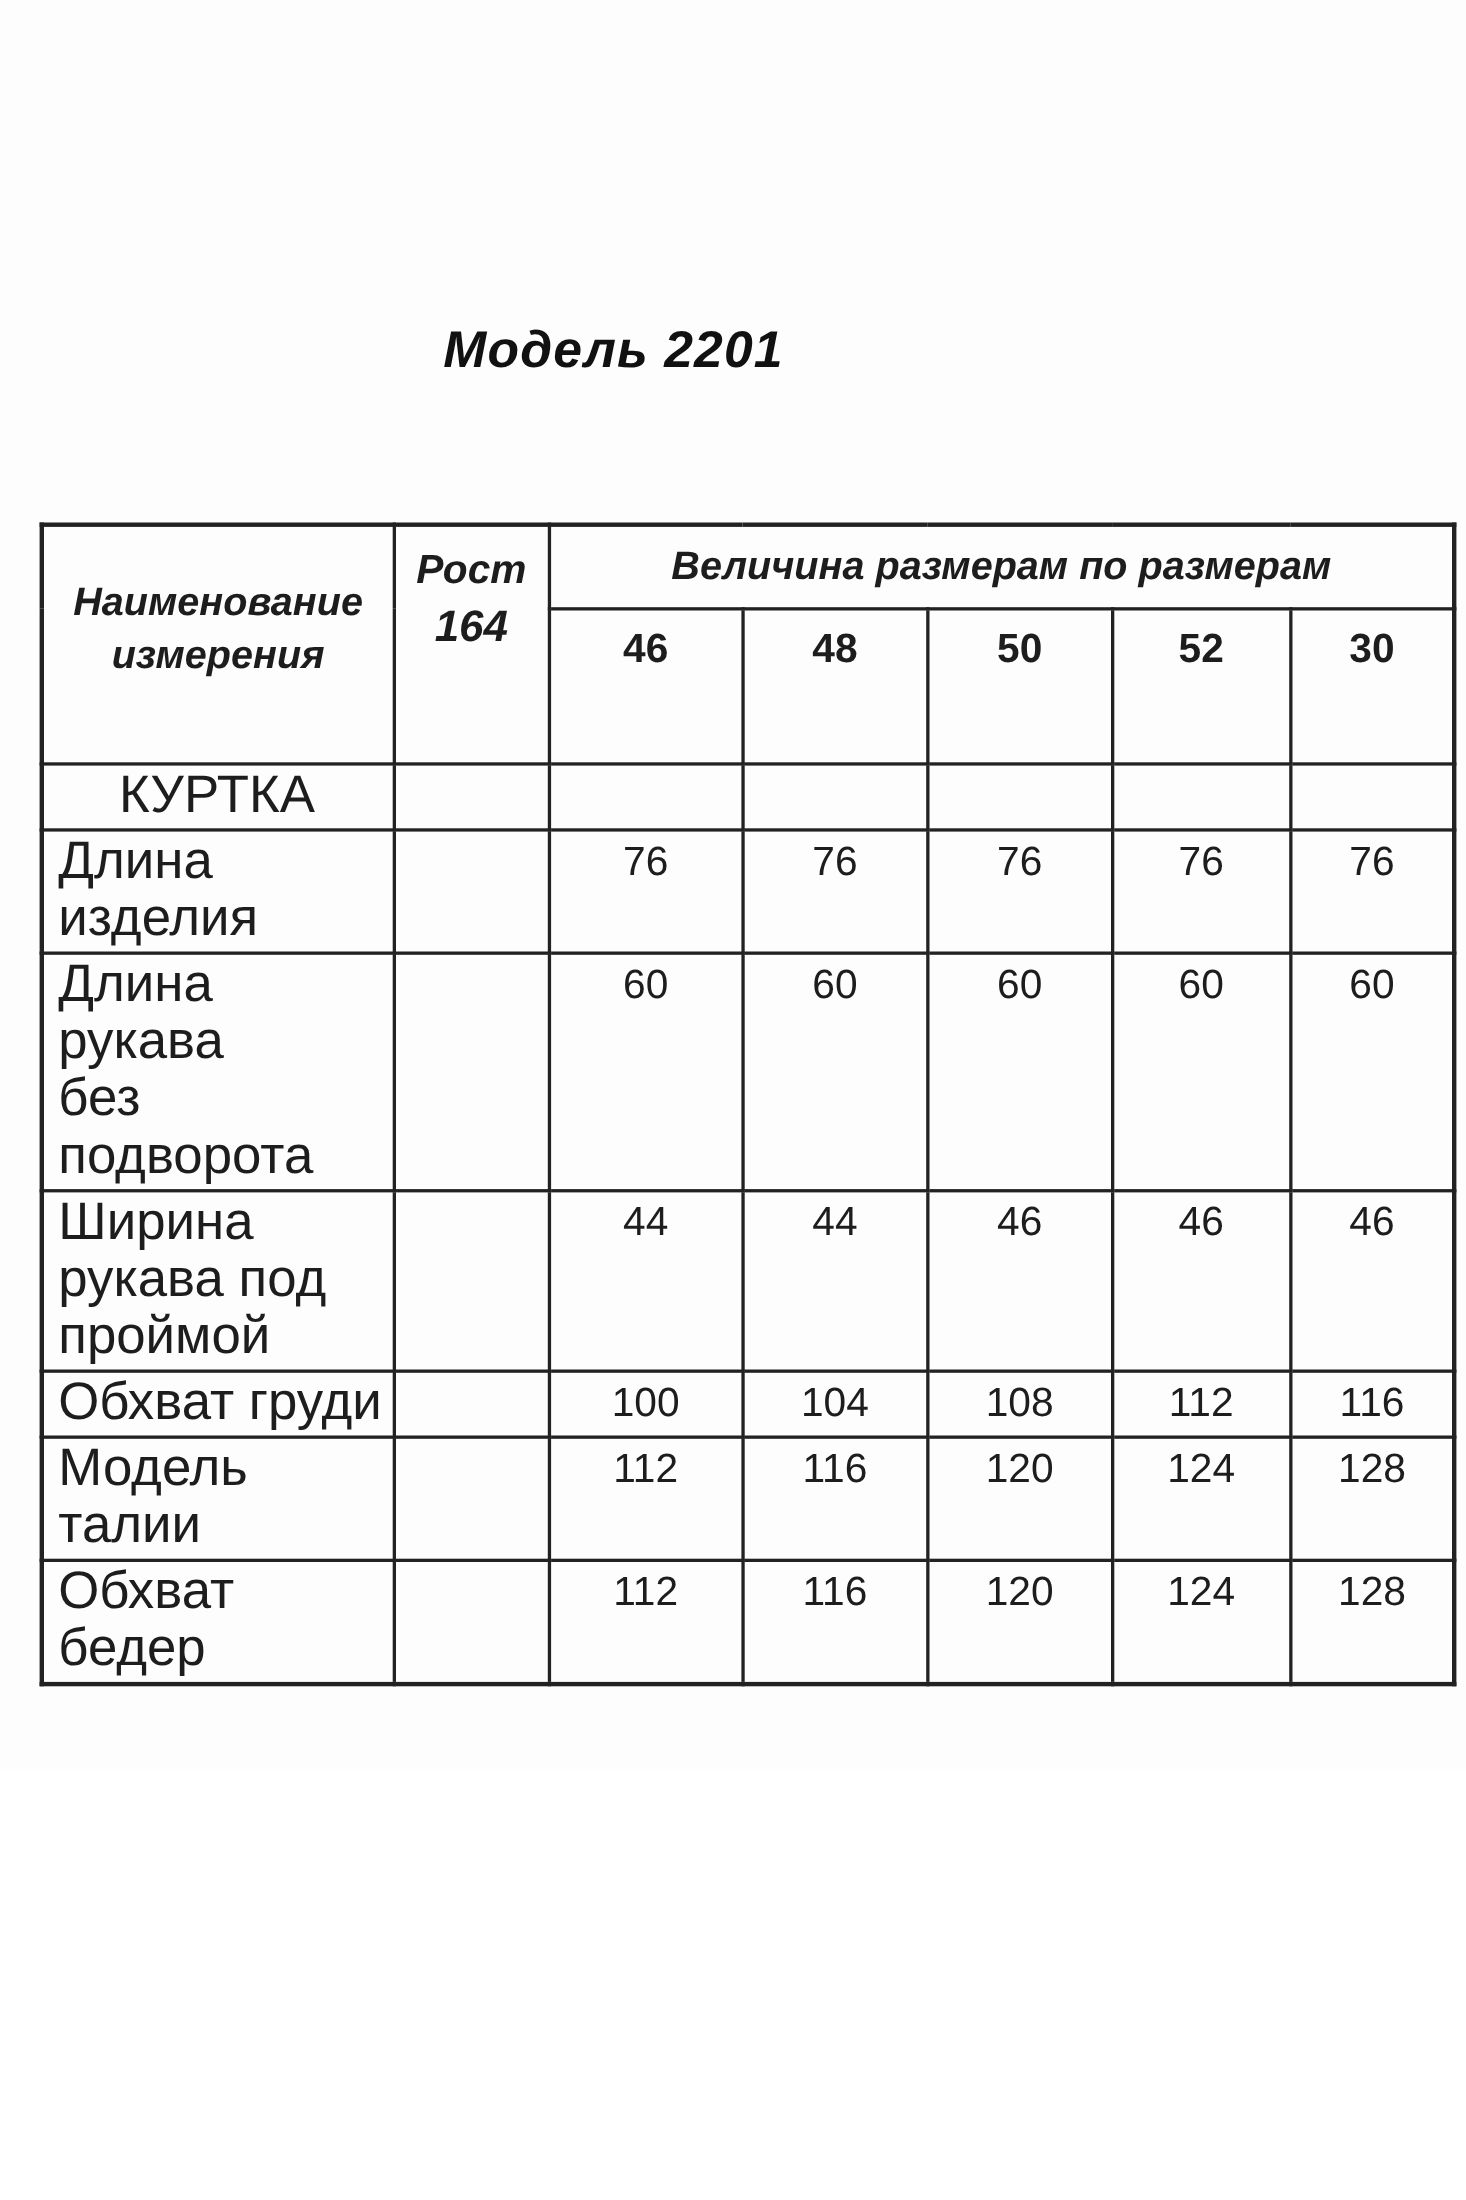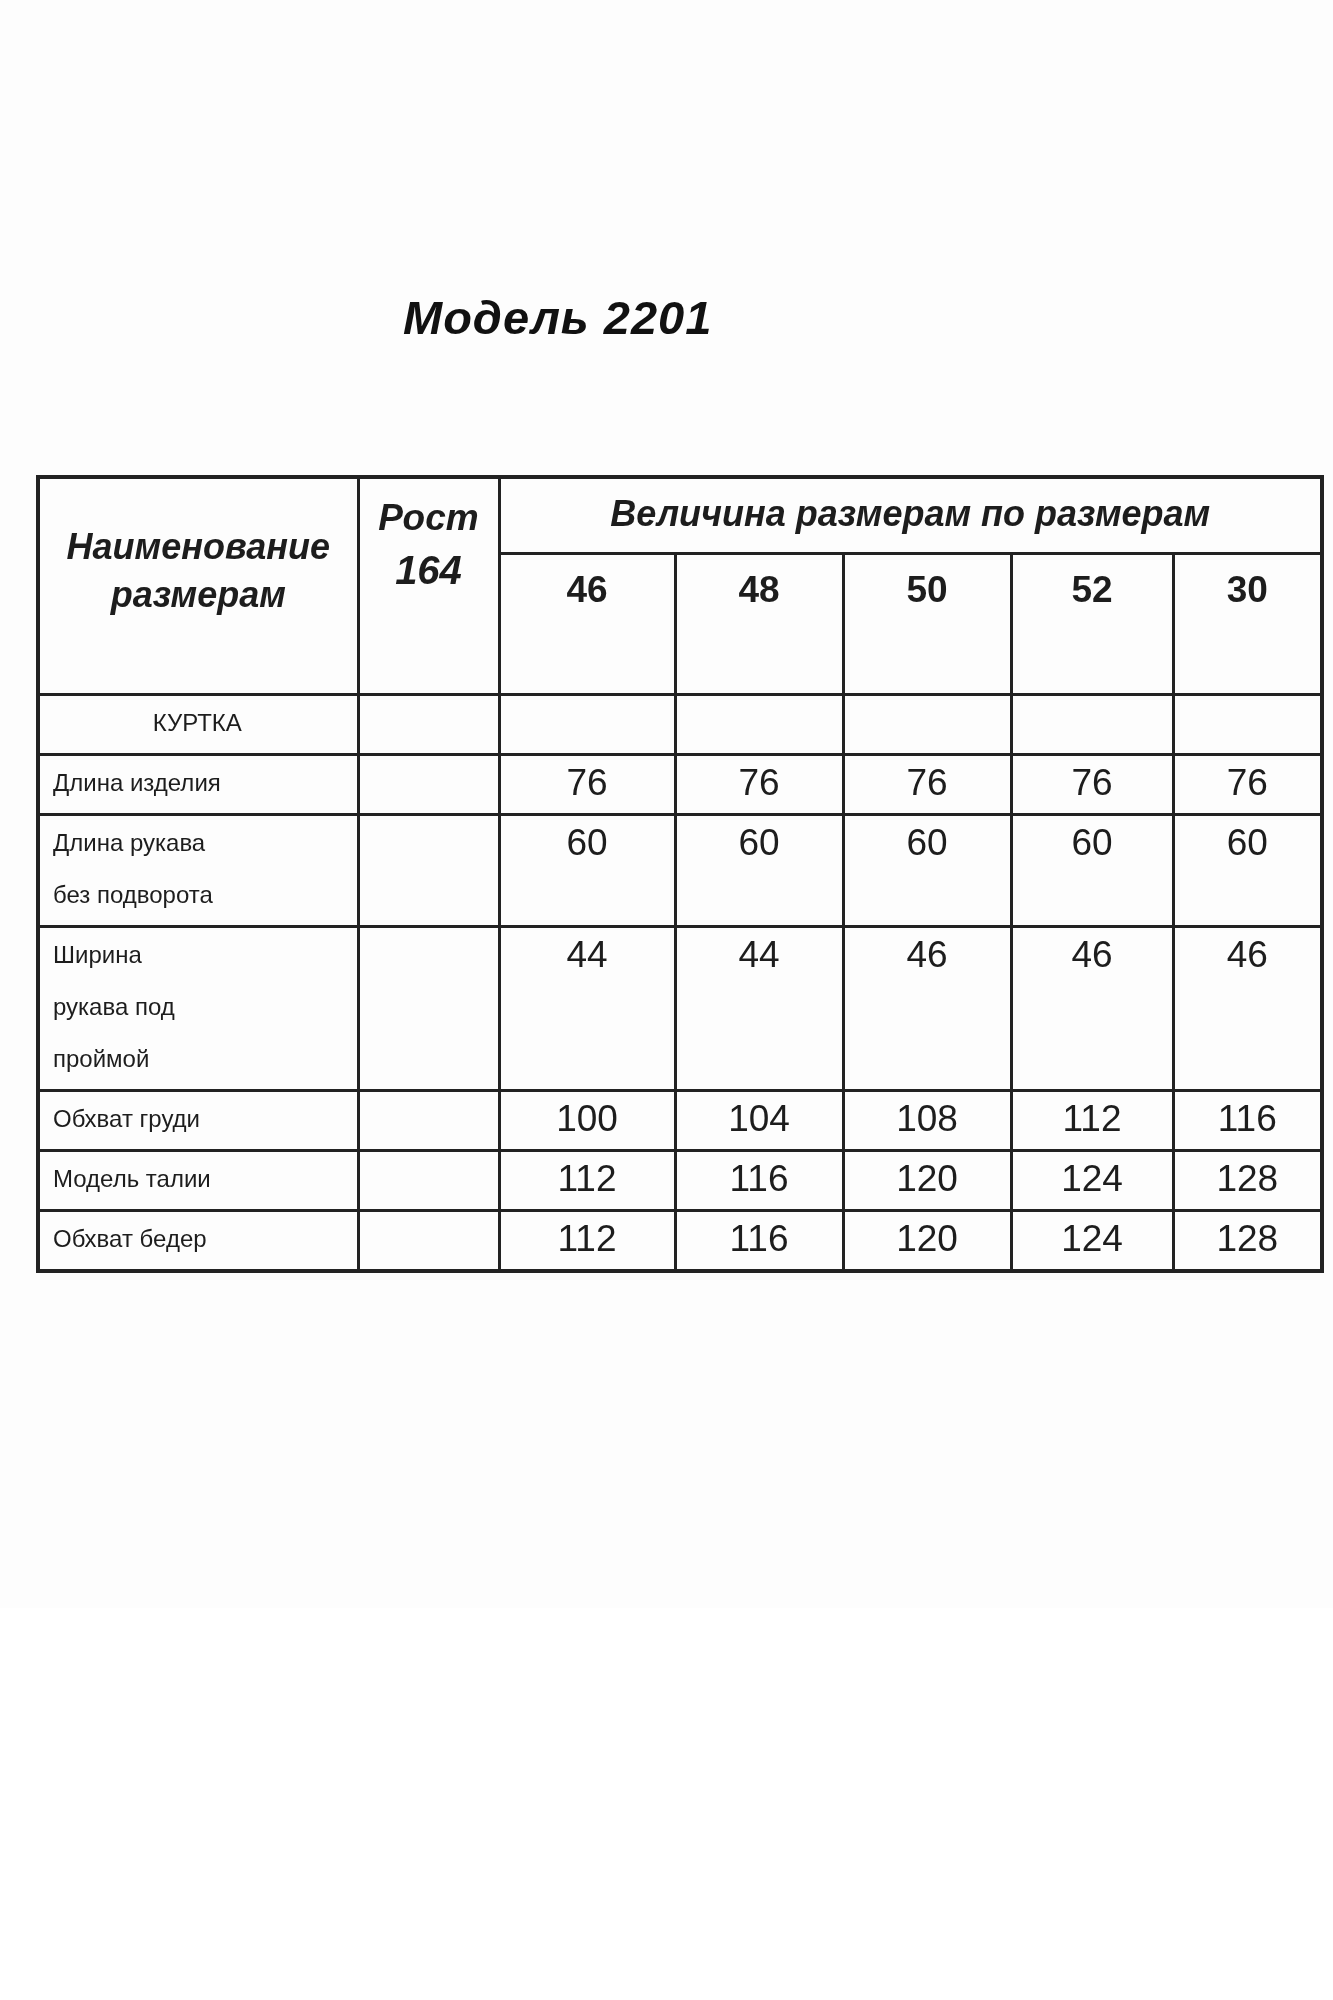--- a/index.html
+++ b/index.html
@@ -72,21 +72,21 @@
     font-style: normal;
     font-size: 37px;
     height: 141px;
     vertical-align: top;
     padding-top: 14px;
     border-bottom-width: 4px;
   }
 
   
   td.lbl {
-    font-size: 24px;
+    font-size: 48px;
     line-height: 52px;
     text-align: left;
     vertical-align: top;
     padding: 1px 8px 4px 13px;
     white-space: pre-line;
   }
   td.lbl.section { text-align: center; padding-left: 6px; }
   td.val {
     font-size: 37px;
     line-height: 52px;
@@ -113,21 +113,21 @@
       <col style="width:141px">
       <col style="width:176px">
       <col style="width:168px">
       <col style="width:168px">
       <col style="width:162px">
       <col style="width:149px">
     </colgroup>
     <tbody>
       <tr>
         <td class="hdr c-name" rowspan="2">Наименование
-размерам</td>
+измерения</td>
         <td class="hdr c-rost" rowspan="2">
           <div>Рост</div>
           <div class="rost-val">164</div>
         </td>
         <td class="hdr group" colspan="5">Величина размерам по размерам</td>
       </tr>
       <tr>
         <td class="hdr size">46</td>
         <td class="hdr size">48</td>
         <td class="hdr size">50</td>

